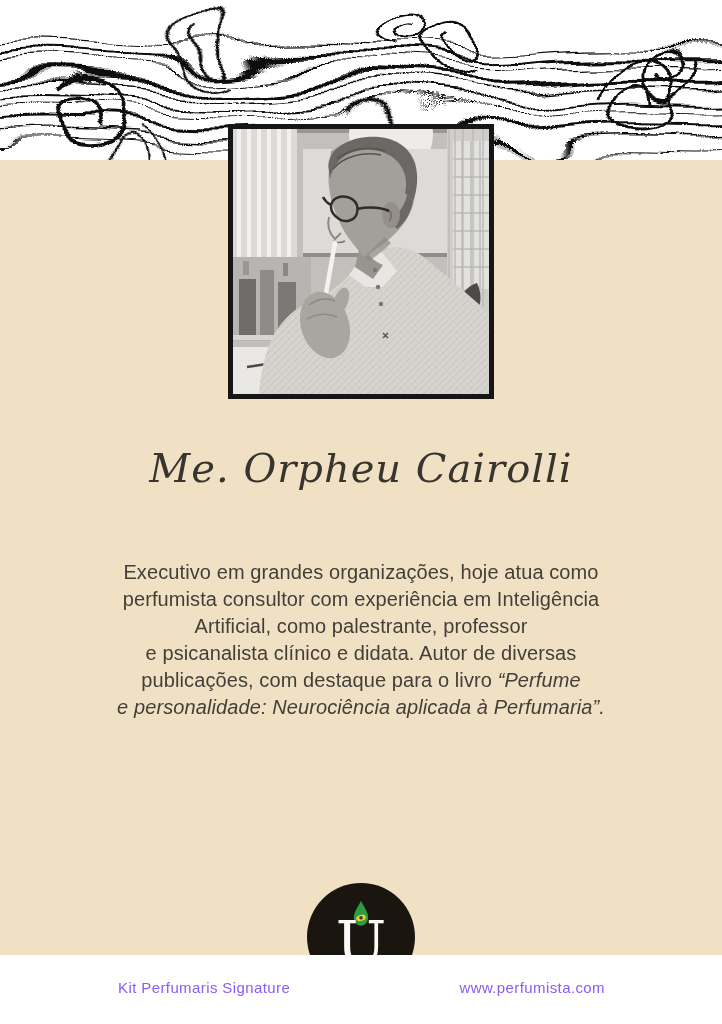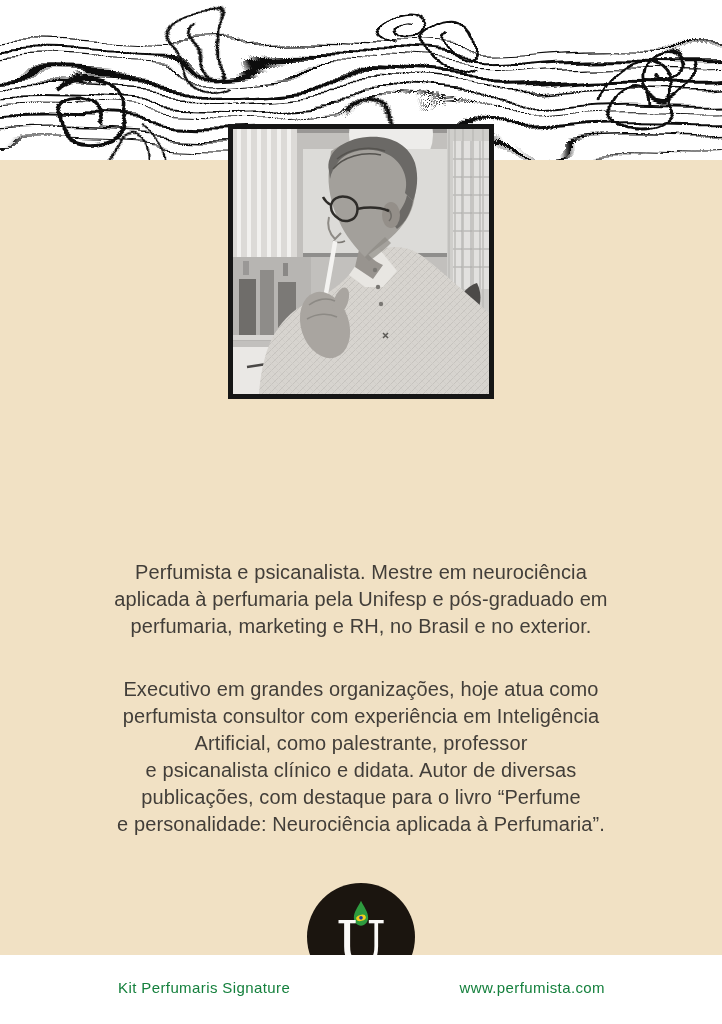--- a/index.html
+++ b/index.html
@@ -20,34 +20,34 @@
   .photo-frame svg{display:block;}
 
   
   .name{position:absolute;top:448px;left:0;width:722px;text-align:center;
         font:italic 40px/1 "DejaVu Serif",serif;color:#38352f;letter-spacing:1px;}
 
   
   .bio{position:absolute;top:532px;left:61px;width:600px;text-align:center;
        font-size:20px;line-height:27px;color:#423e39;white-space:pre-line;letter-spacing:0.1px;}
   .bio p{margin:0 0 9px 0;}
-  .bio .italic{}
+  .bio .italic{font-style:italic;}
 
   
   .logo-circle{position:absolute;top:883px;left:307px;width:108px;height:108px;border-radius:50%;
                background:#1b150f;}
   .logo-drop{position:absolute;top:17px;left:50%;margin-left:-8px;}
   .logo-letter{position:absolute;top:30px;left:0;width:108px;text-align:center;
                font:400 60px/1 "DejaVu Serif",serif;color:#fbfaf8;}
 
   
   .footer{position:absolute;top:955px;left:0;width:722px;height:69px;background:#ffffff;
           display:flex;justify-content:space-between;align-items:flex-start;
           padding:24px 117px 0 118px;box-sizing:border-box;}
-  .footer span{font-size:15px;color:#15803d;letter-spacing:0.4px;}
+  .footer span{font-size:15px;color:#8b5cf6;letter-spacing:0.4px;}
 </style>
 </head>
 <body>
 
 <div class="page">
 
   <div class="marble-band">
     <svg width="722" height="160" viewBox="0 0 722 160" xmlns="http://www.w3.org/2000/svg">
       <defs>
         <filter id="marbleF" x="-15%" y="-70%" width="130%" height="240%">
@@ -181,25 +181,23 @@
           <path d="M76,176 C84,170 94,168 102,172 M74,190 C84,184 96,184 104,188" stroke="#8d8a85" stroke-width="1.5" fill="none"></path>
         </g>
         <circle cx="142" cy="141" r="2.2" fill="#7a7874"></circle>
         <circle cx="145" cy="158" r="2.2" fill="#7a7874"></circle>
         <circle cx="148" cy="175" r="2.2" fill="#7a7874"></circle>
         <path d="M150,204 l5,5 m0,-5 l-5,5" stroke="#5a5854" stroke-width="1.5"></path>
       </g>
     </svg>
   </div>
 
+  <div class="name">Me. Orpheu Cairolli</div>
 
   <div class="bio">
-    <p>Perfumista e psicanalista. Mestre em neurociência
-aplicada à perfumaria pela Unifesp e pós-graduado em
-perfumaria, marketing e RH, no Brasil e no exterior.</p>
     <p><span>Executivo em grandes organizações, hoje atua como
 perfumista consultor com experiência em Inteligência
 Artificial, como palestrante, professor
 e psicanalista clínico e didata. Autor de diversas
 publicações, com destaque para o livro </span><span class="italic">“Perfume
 e personalidade: Neurociência aplicada à Perfumaria”.</span></p>
   </div>
 
   <div class="logo-circle">
     <svg class="logo-drop" width="16" height="27" viewBox="0 0 20 34" xmlns="http://www.w3.org/2000/svg">

